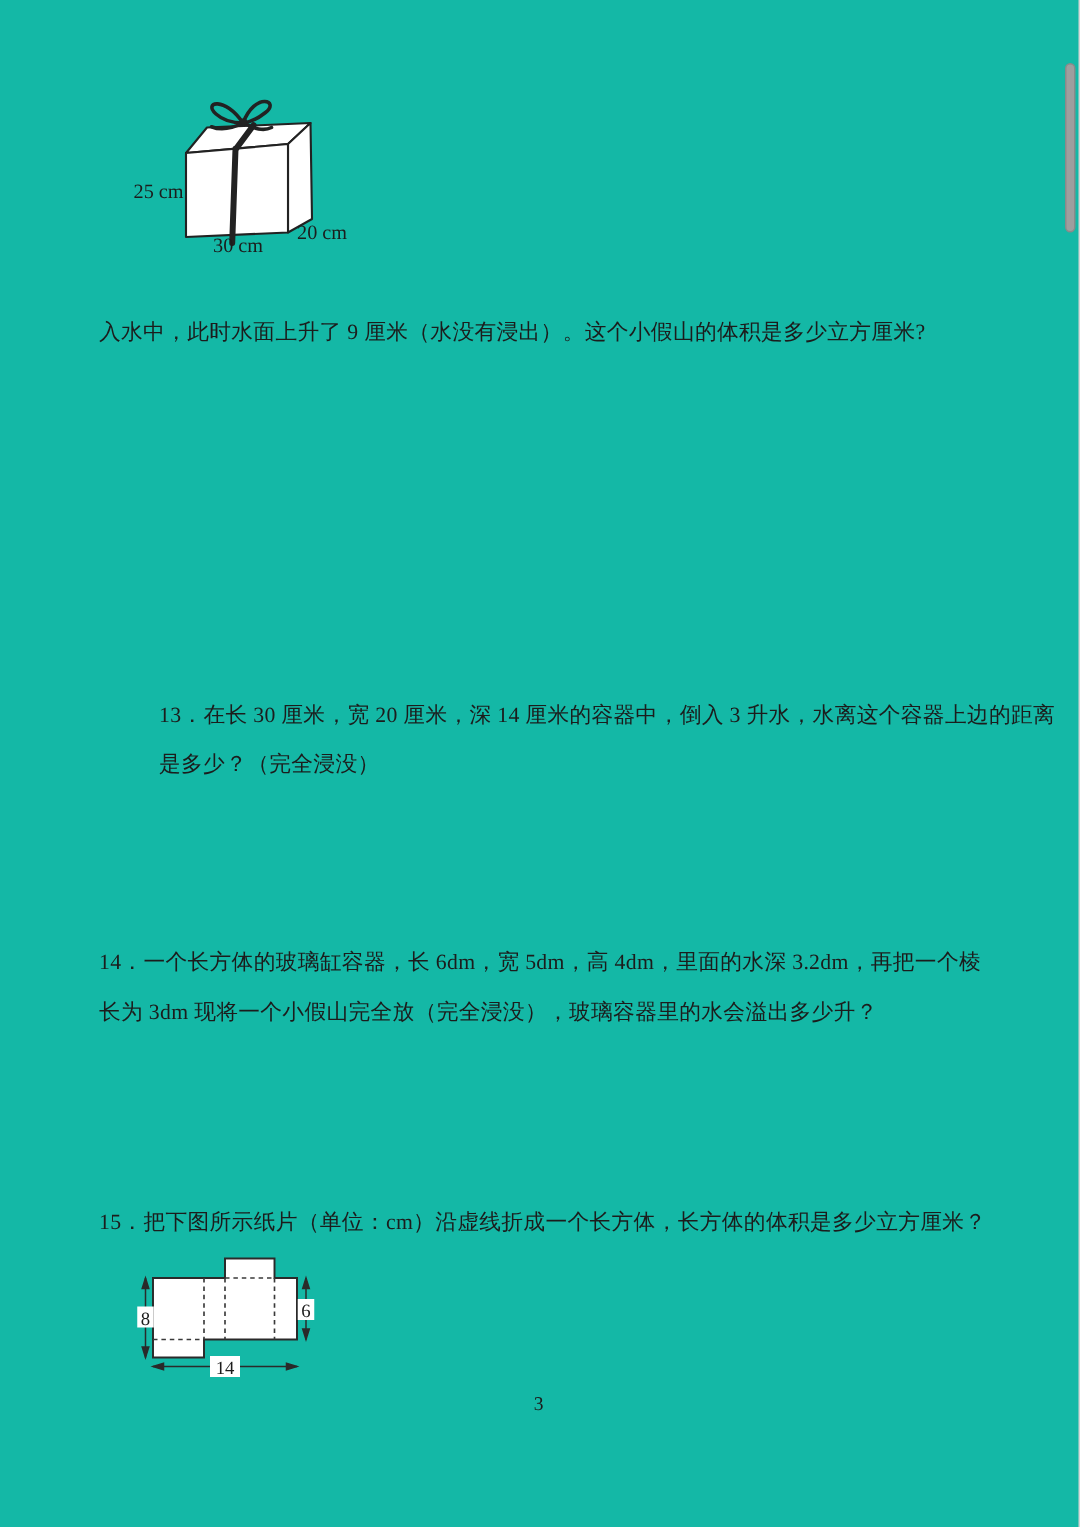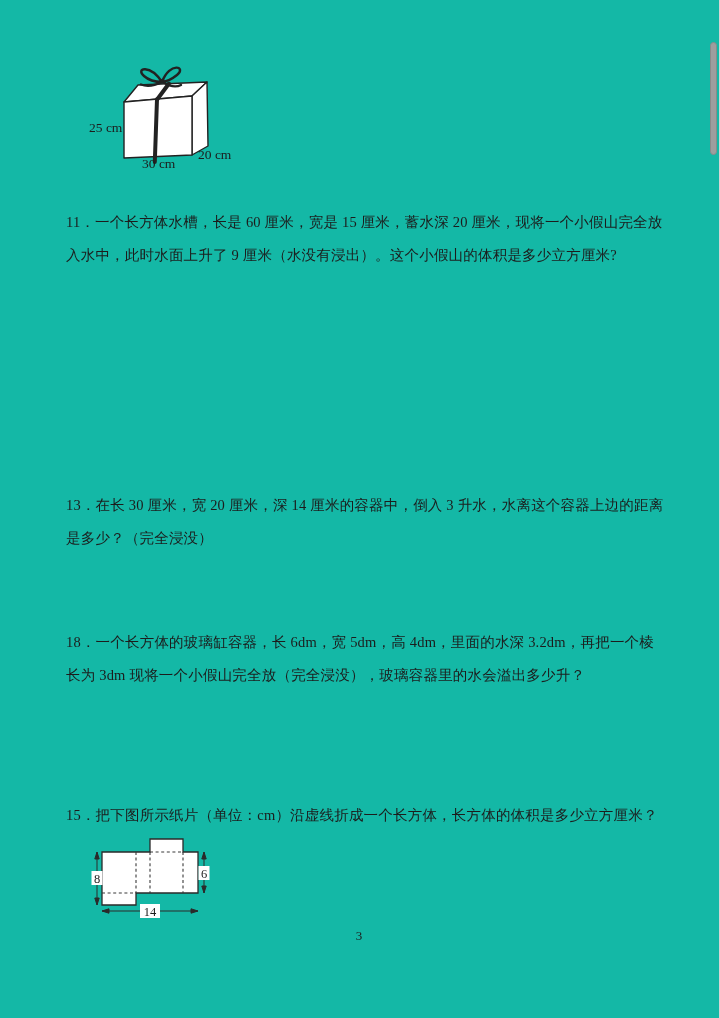--- a/index.html
+++ b/index.html
@@ -33,21 +33,21 @@
     width: 600px;
   }
   .problem .line {
     white-space: nowrap;
     font-size: 14.5px;
     line-height: 33px;
     letter-spacing: 0.2px;
   }
   .p11 { top: 206px; }
   .p12 { top: 346px; }
-  .p13 { top: 489px; }
+  .p13 { top: 461px; margin-left: 40px; }
   .p14 { top: 626px; }
   .p15 { top: 799px; }
   .figure { position: absolute; }
   .gift-box-figure { left: 80px; top: 58px; }
   .net-figure { left: 88px; top: 833px; }
   .page-number {
     position: absolute;
     left: 0; top: 928px;
     width: 718px;
     text-align: center;
@@ -82,34 +82,33 @@
         <path d="M83,24 C89,28 96,29.5 101,27"></path>
         <circle cx="82.5" cy="23" r="2.2" fill="#222222" stroke="none"></circle>
       </g>
     </g>
     <text x="9" y="74" font-size="13.5">25 cm</text>
     <text x="62" y="110" font-size="13.5">30 cm</text>
     <text x="118" y="101" font-size="13.5">20 cm</text>
   </svg>
 
   <div class="problem p11">
-    <div class="line">11．一个长方体水槽，长是 60 厘米，宽是 15 厘米，蓄水深 20 厘米，现将一个小假山完全放</div>
     <div class="line">入水中，此时水面上升了 9 厘米（水没有浸出）。这个小假山的体积是多少立方厘米?</div>
   </div>
 
   <div class="problem p12">
   </div>
 
   <div class="problem p13">
     <div class="line">13．在长 30 厘米，宽 20 厘米，深 14 厘米的容器中，倒入 3 升水，水离这个容器上边的距离</div>
     <div class="line">是多少？（完全浸没）</div>
   </div>
 
   <div class="problem p14">
-    <div class="line">18．一个长方体的玻璃缸容器，长 6dm，宽 5dm，高 4dm，里面的水深 3.2dm，再把一个棱</div>
+    <div class="line">14．一个长方体的玻璃缸容器，长 6dm，宽 5dm，高 4dm，里面的水深 3.2dm，再把一个棱</div>
     <div class="line">长为 3dm 现将一个小假山完全放（完全浸没），玻璃容器里的水会溢出多少升？</div>
   </div>
 
   <div class="problem p15">
     <div class="line">15．把下图所示纸片（单位：cm）沿虚线折成一个长方体，长方体的体积是多少立方厘米？</div>
   </div>
 
   <svg class="figure net-figure" width="145" height="95" viewBox="0 0 145 95">
 
     <path d="M14,19 L62,19 L62,6 L95,6 L95,19 L110,19 L110,60 L48,60 L48,72 L14,72 Z" fill="#ffffff" stroke="#2a2a2a" stroke-width="1.3" stroke-linejoin="miter"></path>

